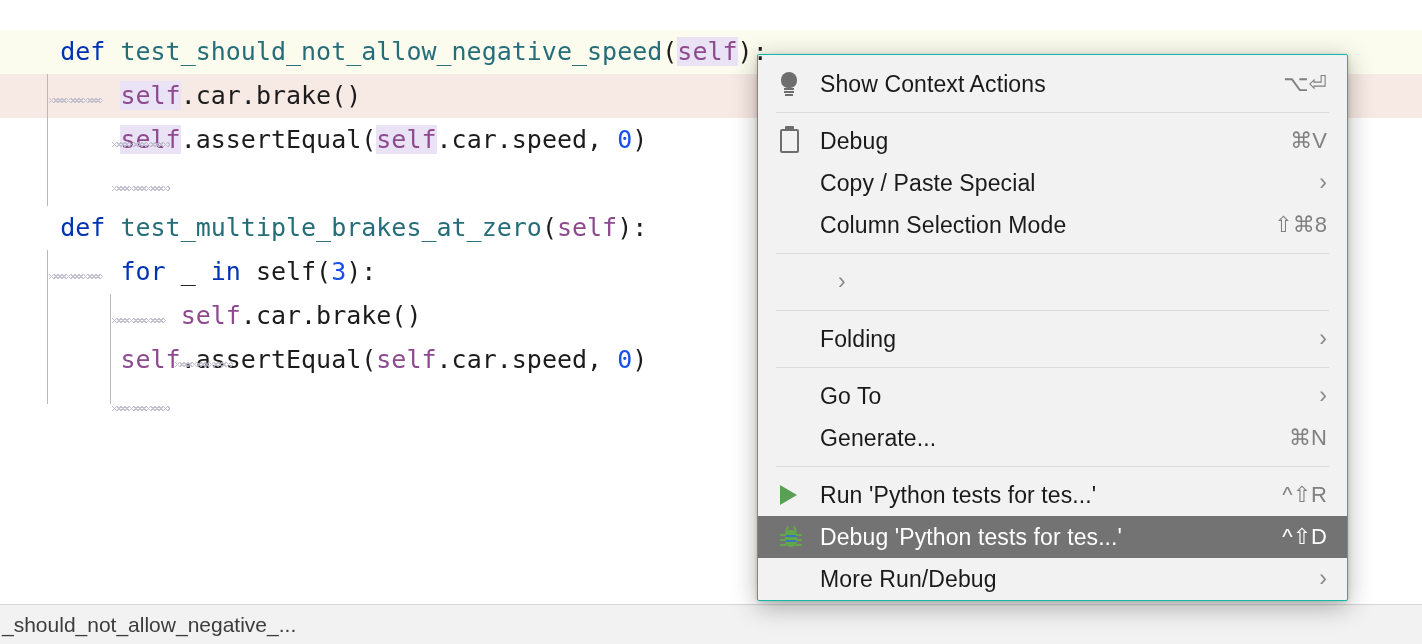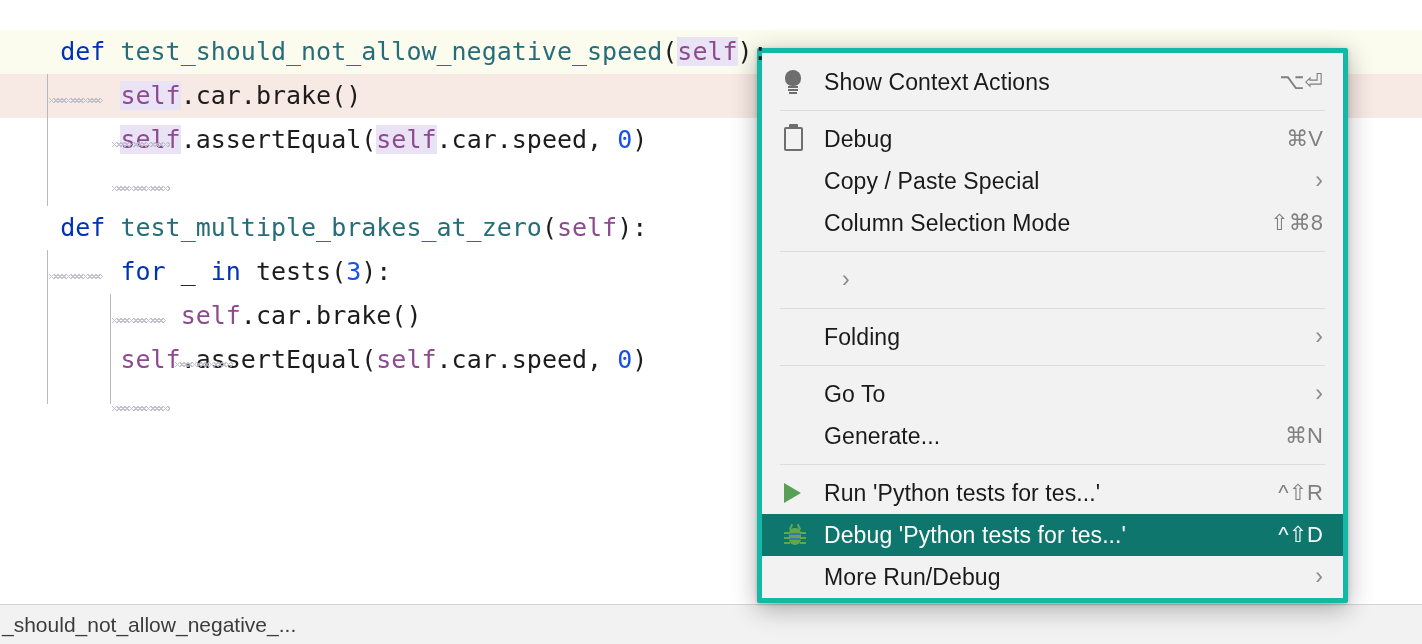--- a/index.html
+++ b/index.html
@@ -86,24 +86,24 @@
     font-size: 21px;
     color: #3c3c3c;
     padding-left: 2px;
     white-space: nowrap;
     font-family: "Liberation Sans", sans-serif;
   }
 
   
   .ctx-menu {
     position: absolute;
-    left: 757px; top: 48px;
+    left: 757px; top: 54px;
     width: 591px;
     background: #f2f2f2;
-    border: 5px solid #14b8a6;
+    border: 1px solid #14b8a6;
     border-radius: 2px;
     box-shadow: 0 6px 26px rgba(0,0,0,.30), 0 1px 4px rgba(0,0,0,.18);
     padding: 8px 0 0 0;
     box-sizing: border-box;
     overflow: hidden;
   }
   .mi {
     position: relative;
     display: flex;
     align-items: center;
@@ -135,21 +135,21 @@
     padding-left: 18px;
   }
   .mi-arrow {
     flex: 0 0 auto;
     font-size: 23px;
     color: #8a8a8a;
     line-height: 1;
     padding-left: 18px;
     transform: translateY(-1px);
   }
-  .mi.selected { background: #0f766e; }
+  .mi.selected { background: #737373; }
   .mi.selected .mi-label,
   .mi.selected .mi-shortcut { color: #ffffff; }
 
   .mi-sep {
     height: 1px;
     background: #dcdcdc;
     margin: 7px 18px 7px 18px;
   }
 
   
@@ -237,21 +237,21 @@
 
 <div id="root">
 
   <div class="editor">
     <div id="code-body">
         <div class="code-line line-hl-cream"><span class="txt plain">    </span><span class="txt kw">def</span><span class="txt plain"> </span><span class="txt fn">test_should_not_allow_negative_speed</span><span class="txt plain">(</span><span class="txt selfkw">self</span><span class="txt plain">):</span></div>
         <div class="code-line line-hl-pink"><span class="txt plain">        </span><span class="txt selfkw">self</span><span class="txt plain">.car.brake()</span></div>
         <div class="code-line"><span class="txt plain">        </span><span class="txt selfkw">self</span><span class="txt plain">.assertEqual(</span><span class="txt selfkw">self</span><span class="txt plain">.car.speed, </span><span class="txt num">0</span><span class="txt plain">)</span></div>
         <div class="code-line"><span class="txt plain"></span></div>
         <div class="code-line"><span class="txt plain">    </span><span class="txt kw">def</span><span class="txt plain"> </span><span class="txt fn">test_multiple_brakes_at_zero</span><span class="txt plain">(</span><span class="txt selfpl">self</span><span class="txt plain">):</span></div>
-        <div class="code-line"><span class="txt plain">        </span><span class="txt kw">for</span><span class="txt plain"> _ </span><span class="txt kw">in</span><span class="txt plain"> tests(</span><span class="txt num">3</span><span class="txt plain">):</span></div>
+        <div class="code-line"><span class="txt plain">        </span><span class="txt kw">for</span><span class="txt plain"> _ </span><span class="txt kw">in</span><span class="txt plain"> self(</span><span class="txt num">3</span><span class="txt plain">):</span></div>
         <div class="code-line"><span class="txt plain">            </span><span class="txt selfpl">self</span><span class="txt plain">.car.brake()</span></div>
         <div class="code-line"><span class="txt plain">        </span><span class="txt selfpl">self</span><span class="txt plain">.assertEqual(</span><span class="txt selfpl">self</span><span class="txt plain">.car.speed, </span><span class="txt num">0</span><span class="txt plain">)</span></div>
       </div>
 
     <div class="guide" style="left:47px; top:44px; height:132px;"></div>
     <div class="guide" style="left:47px; top:220px; height:154px;"></div>
     <div class="guide" style="left:110px; top:264px; height:110px;"></div>
 
     <div class="wavy" style="left:49px;  top:68px;  width:54px;"></div>
     <div class="wavy" style="left:112px; top:112px; width:58px;"></div>

